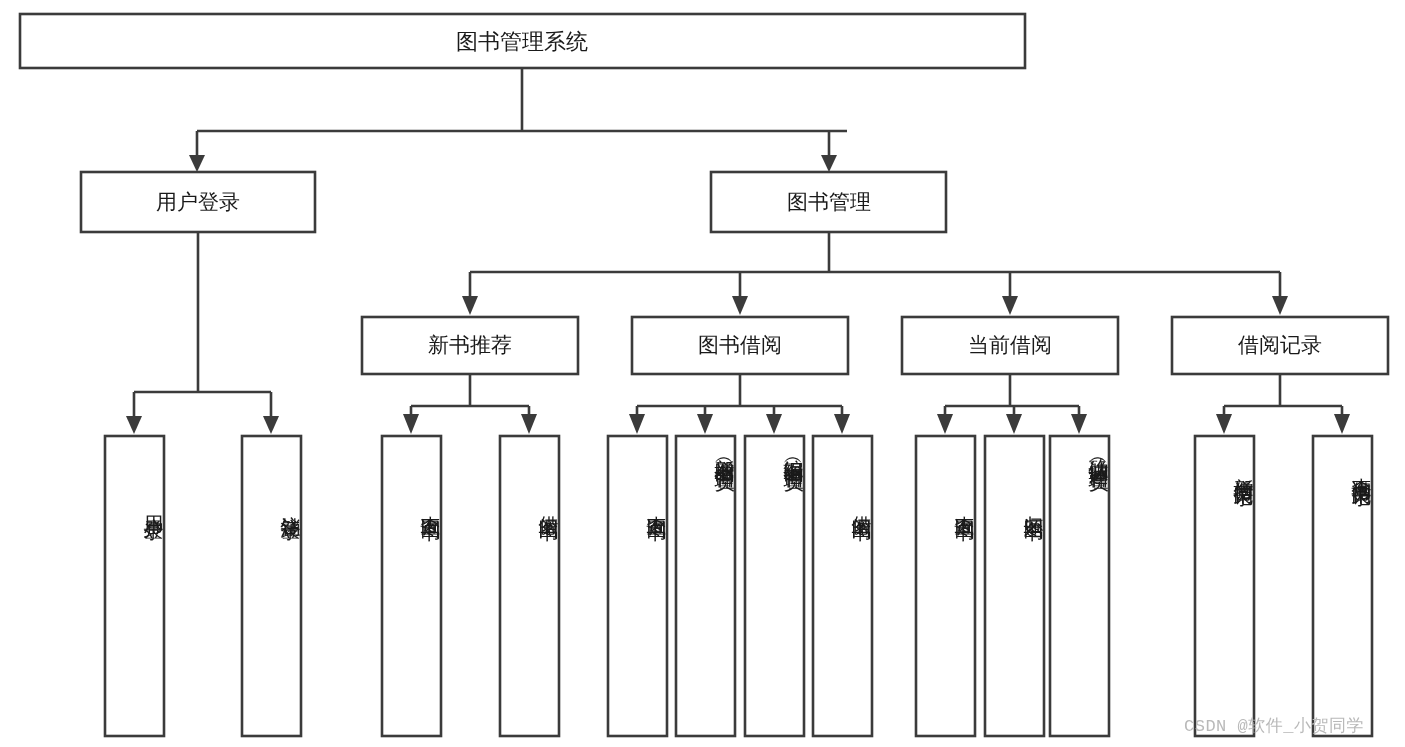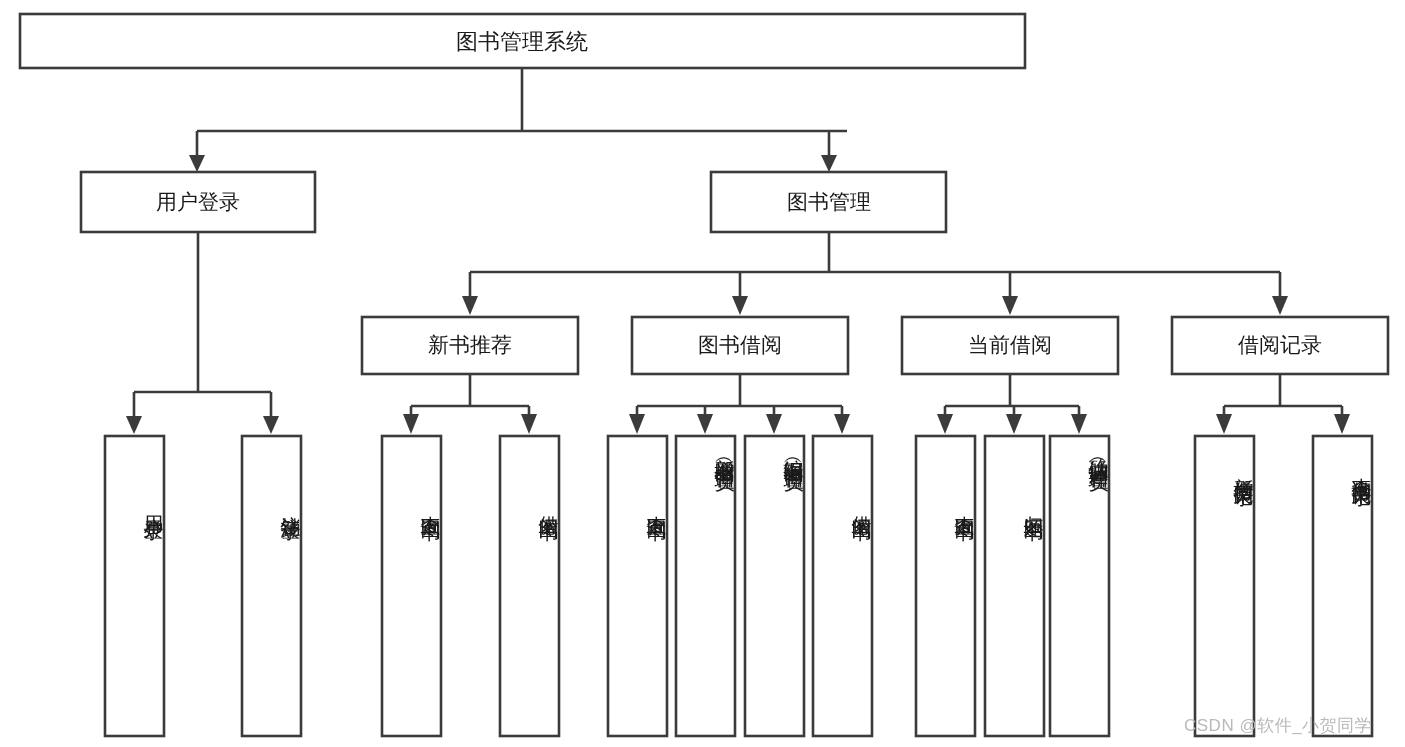--- a/index.html
+++ b/index.html
@@ -60,21 +60,21 @@
     letter-spacing: 2px;
     color: #1a1a1a;
     text-align: center;
     white-space: nowrap;
     pointer-events: none;
   }
   .watermark {
     position: absolute;
     left: 1184px;
     top: 714px;
-    font-family: Liberation Sans, sans-serif;
+    font-family: Liberation Mono, monospace;
     font-size: 17px;
     color: #b9b9b9;
     white-space: nowrap;
     letter-spacing: 0.5px;
     text-align: center;
   }
 </style>
 </head>
 <body>
 

